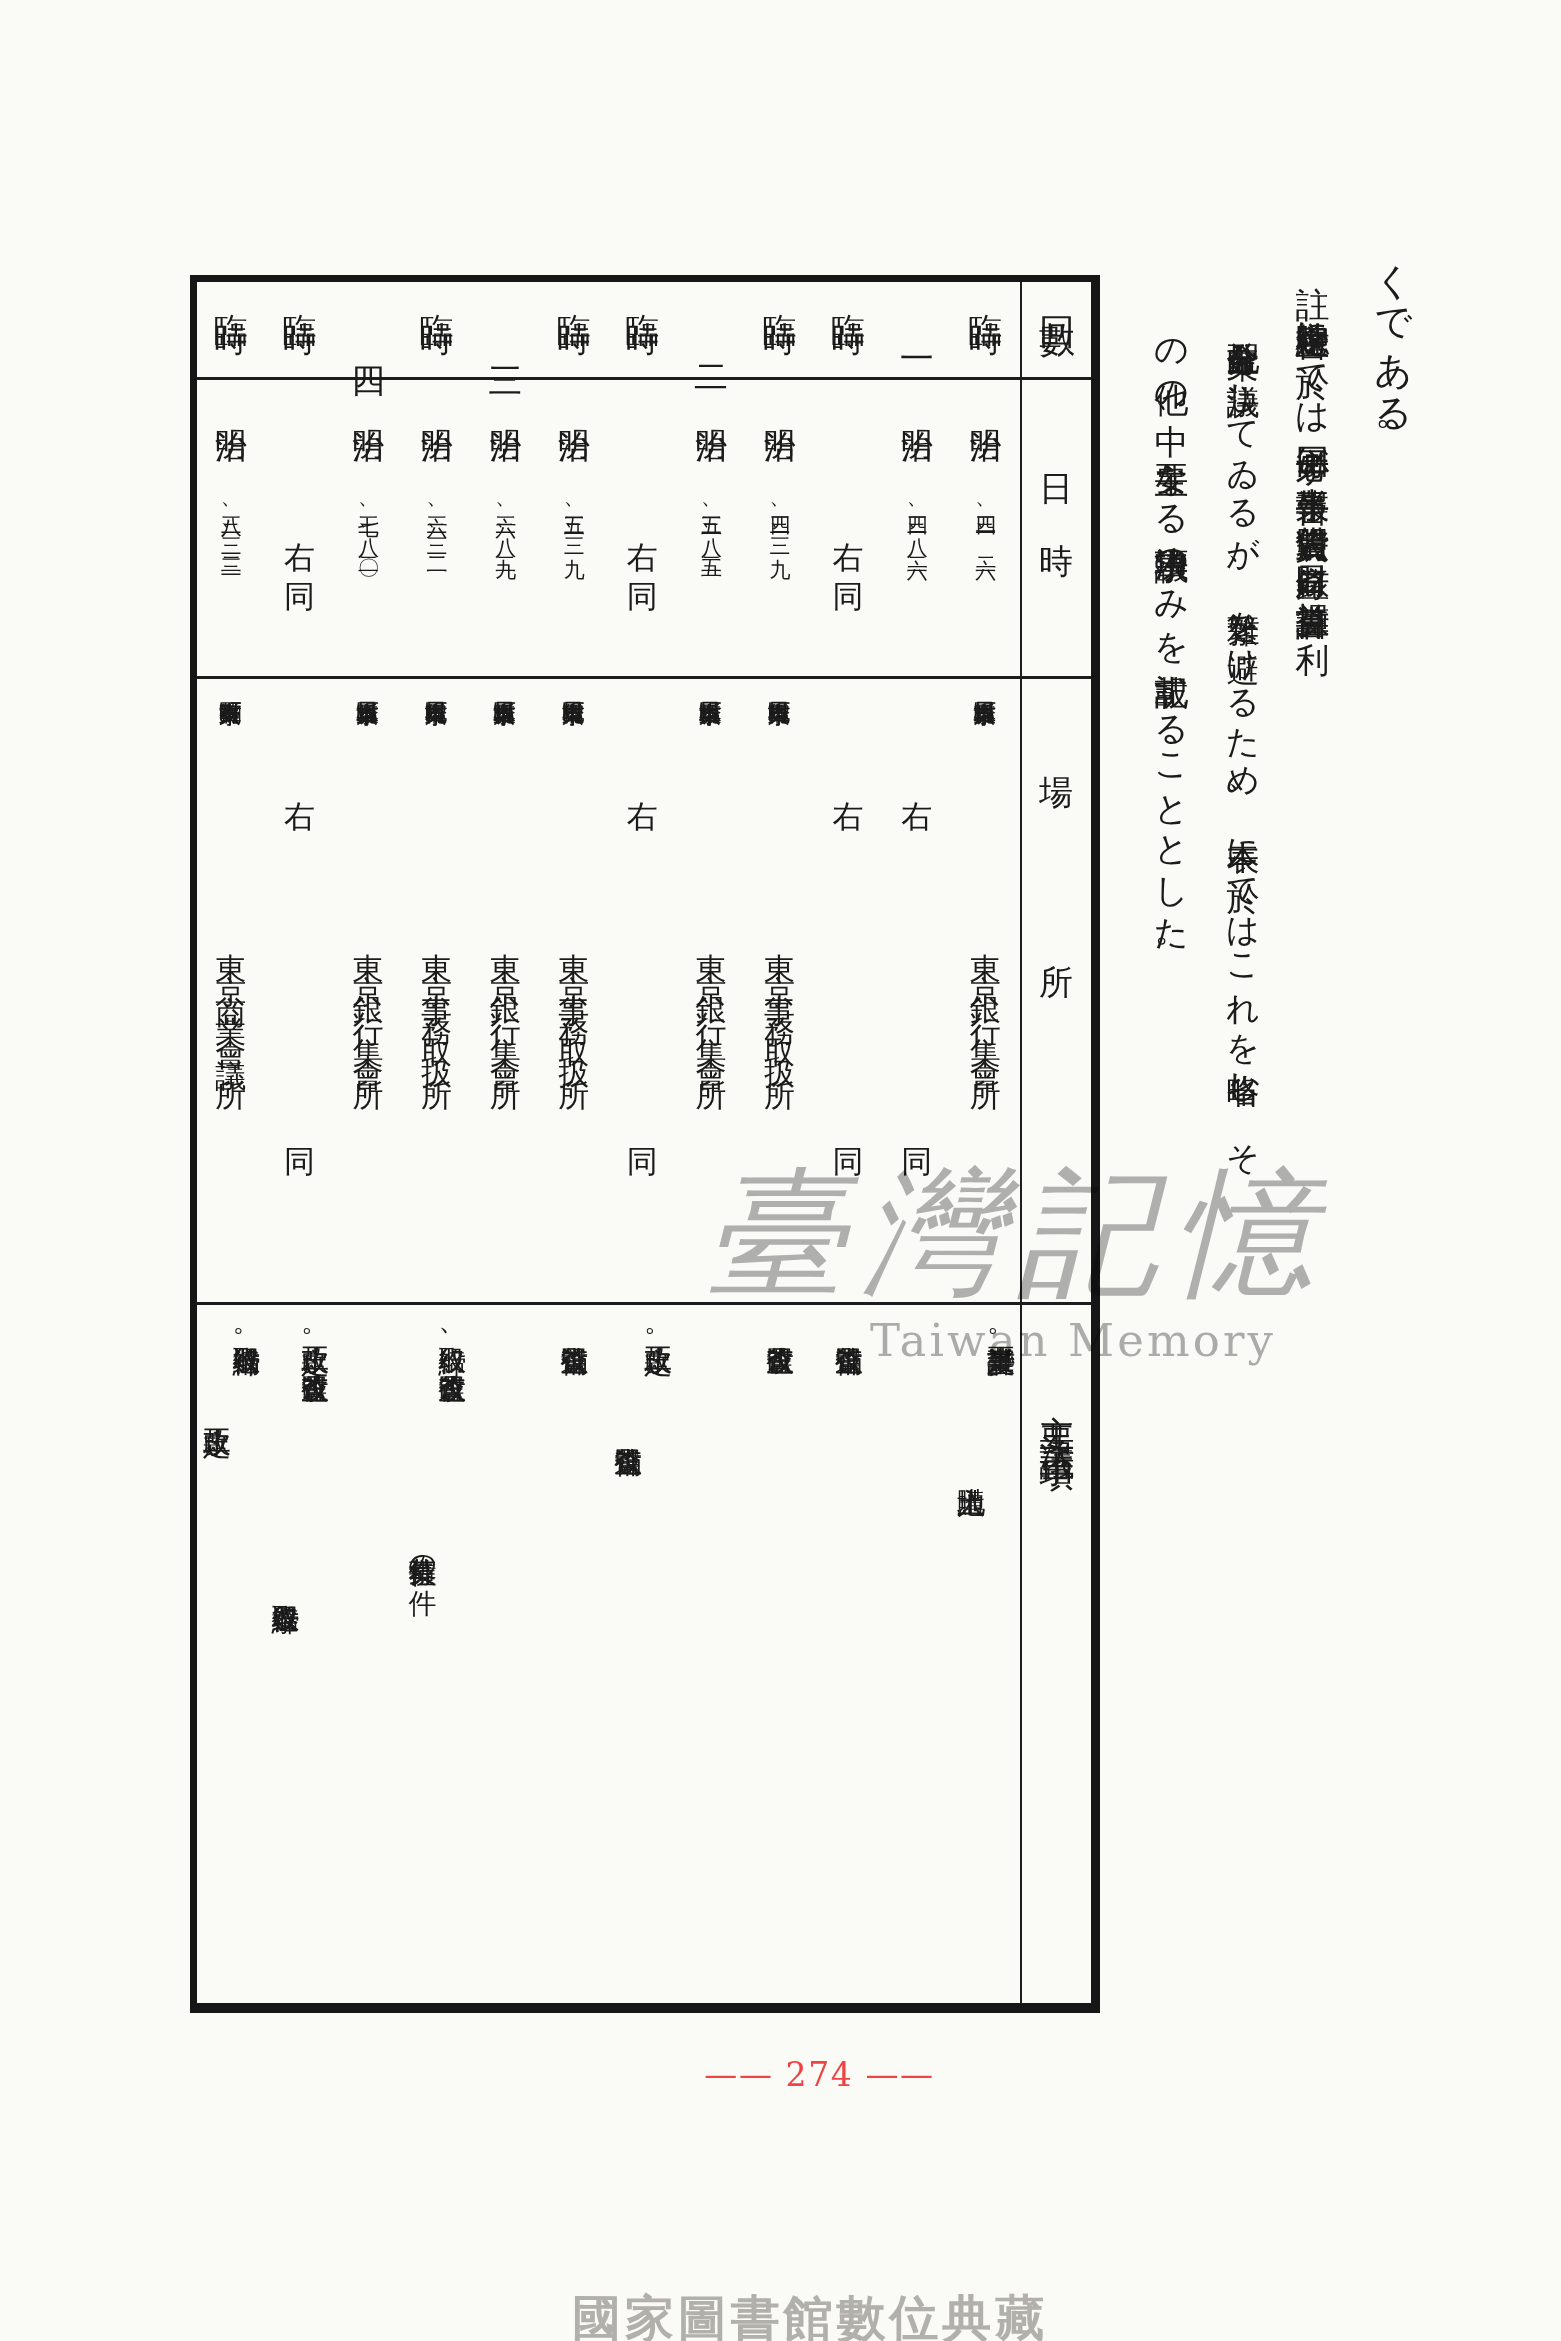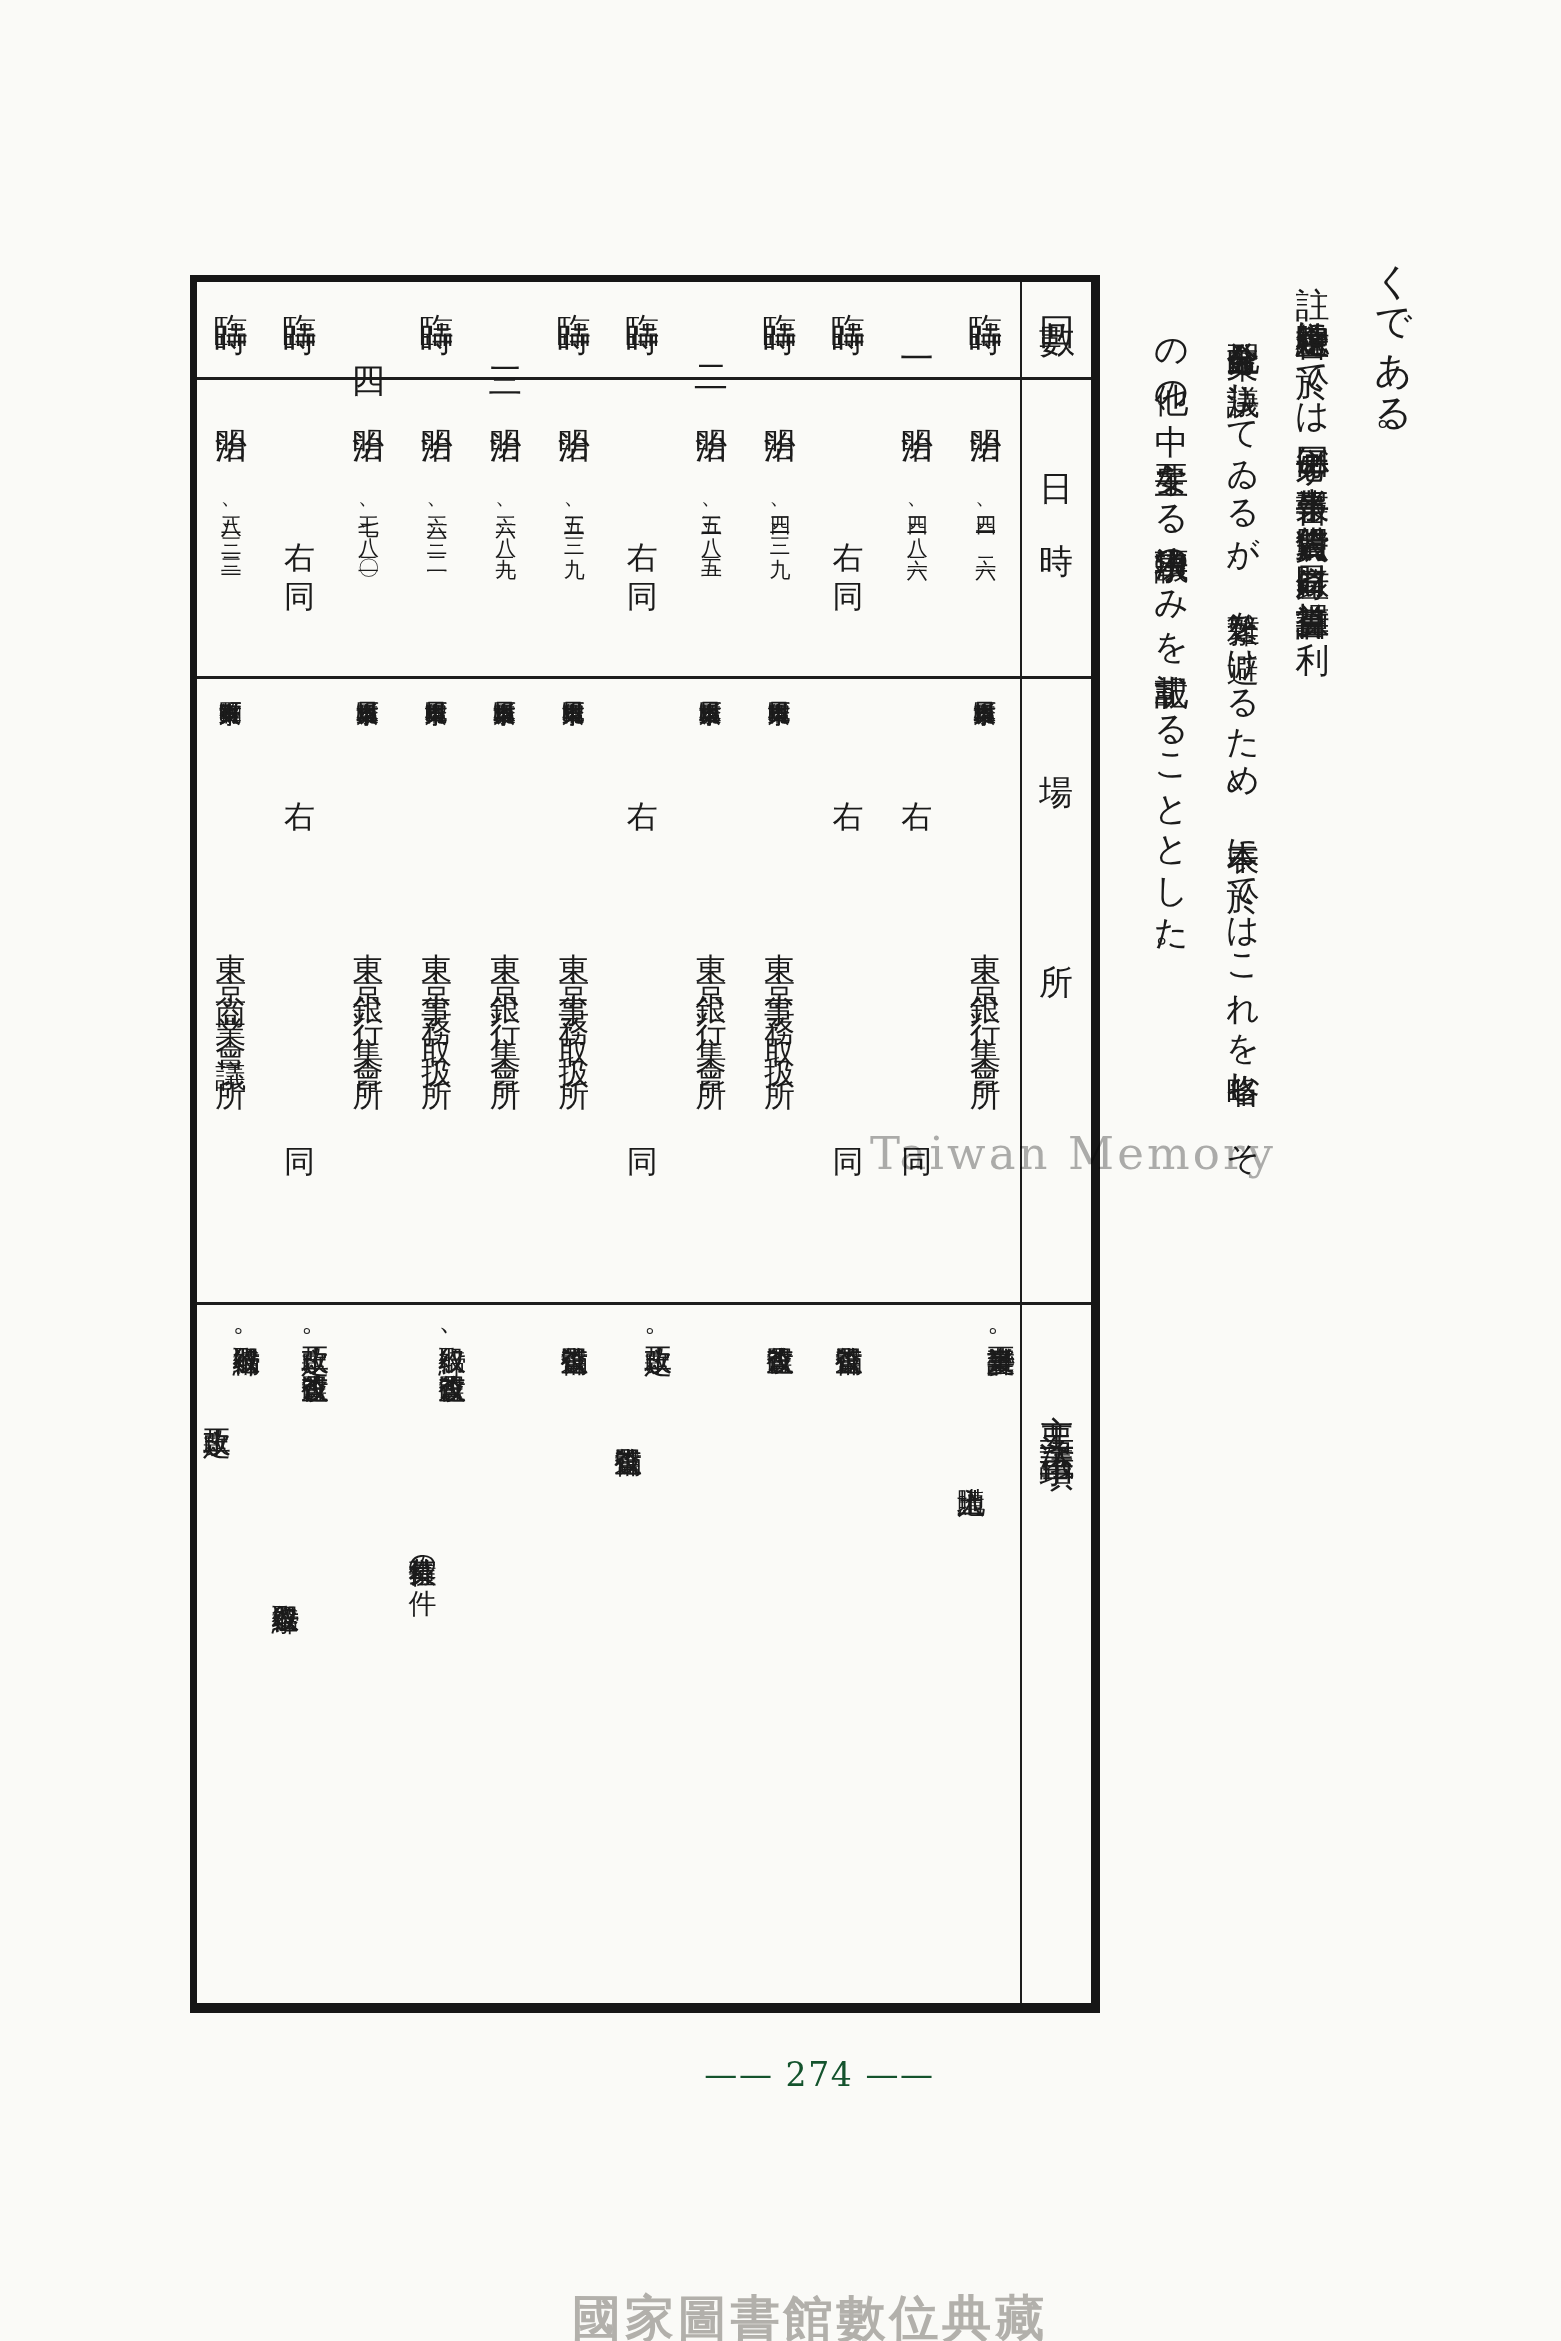--- a/index.html
+++ b/index.html
@@ -47,21 +47,21 @@
     width:max-content;writing-mode:vertical-rl;text-orientation:upright;}
   .item-line{font-size:28px;line-height:1.06;white-space:nowrap;}
   
   .watermark{position:absolute;left:706px;top:1141px;z-index:6;mix-blend-mode:multiply;pointer-events:none;}
   .wm-main{font-size:139px;color:#969augu696;color:#969696;letter-spacing:17px;opacity:.72;
     font-family:"DejaVu Serif","Liberation Serif",serif;font-style:italic;}
   .wm-sub{margin-top:-14px;margin-left:164px;font-size:45px;color:#9b9b9b;opacity:.8;
     letter-spacing:3.1px;}
   
   .page-number{position:absolute;left:679px;top:2055px;width:281px;text-align:center;
-    font-size:33px;letter-spacing:1.6px;color:#14532d;}
+    font-size:33px;letter-spacing:1.6px;color:#ef4444;}
   .library-caption{position:absolute;left:572px;top:2286px;font-size:49px;color:#b2b0ab;
     letter-spacing:3.9px;font-weight:600;}
 </style>
 </head>
 <body>
 
 <div class="page">
 
   <div class="intro-line" id="intro1">くである。</div>
   <div class="intro-line" id="intro2">註　定時株主總會に於ては毎回必ず事業報告、貸借對照表、財產目錄、損益計算書、利</div>
@@ -190,20 +190,21 @@
             <div class="items">
               <div class="item-line" style="padding-top: 0px;">取締役補選。</div>
               <div class="item-line" style="padding-top: 82px;">定款改正</div>
             </div>
           </div>
         </div>
     </div>
   </div>
 
   <div class="watermark">
+    <div class="wm-main">臺灣記憶</div>
     <div class="wm-sub">Taiwan Memory</div>
   </div>
 
   <div class="page-number">—— 274 ——</div>
 
   <div class="library-caption">國家圖書館數位典藏</div>
 
 </div>
 
 

